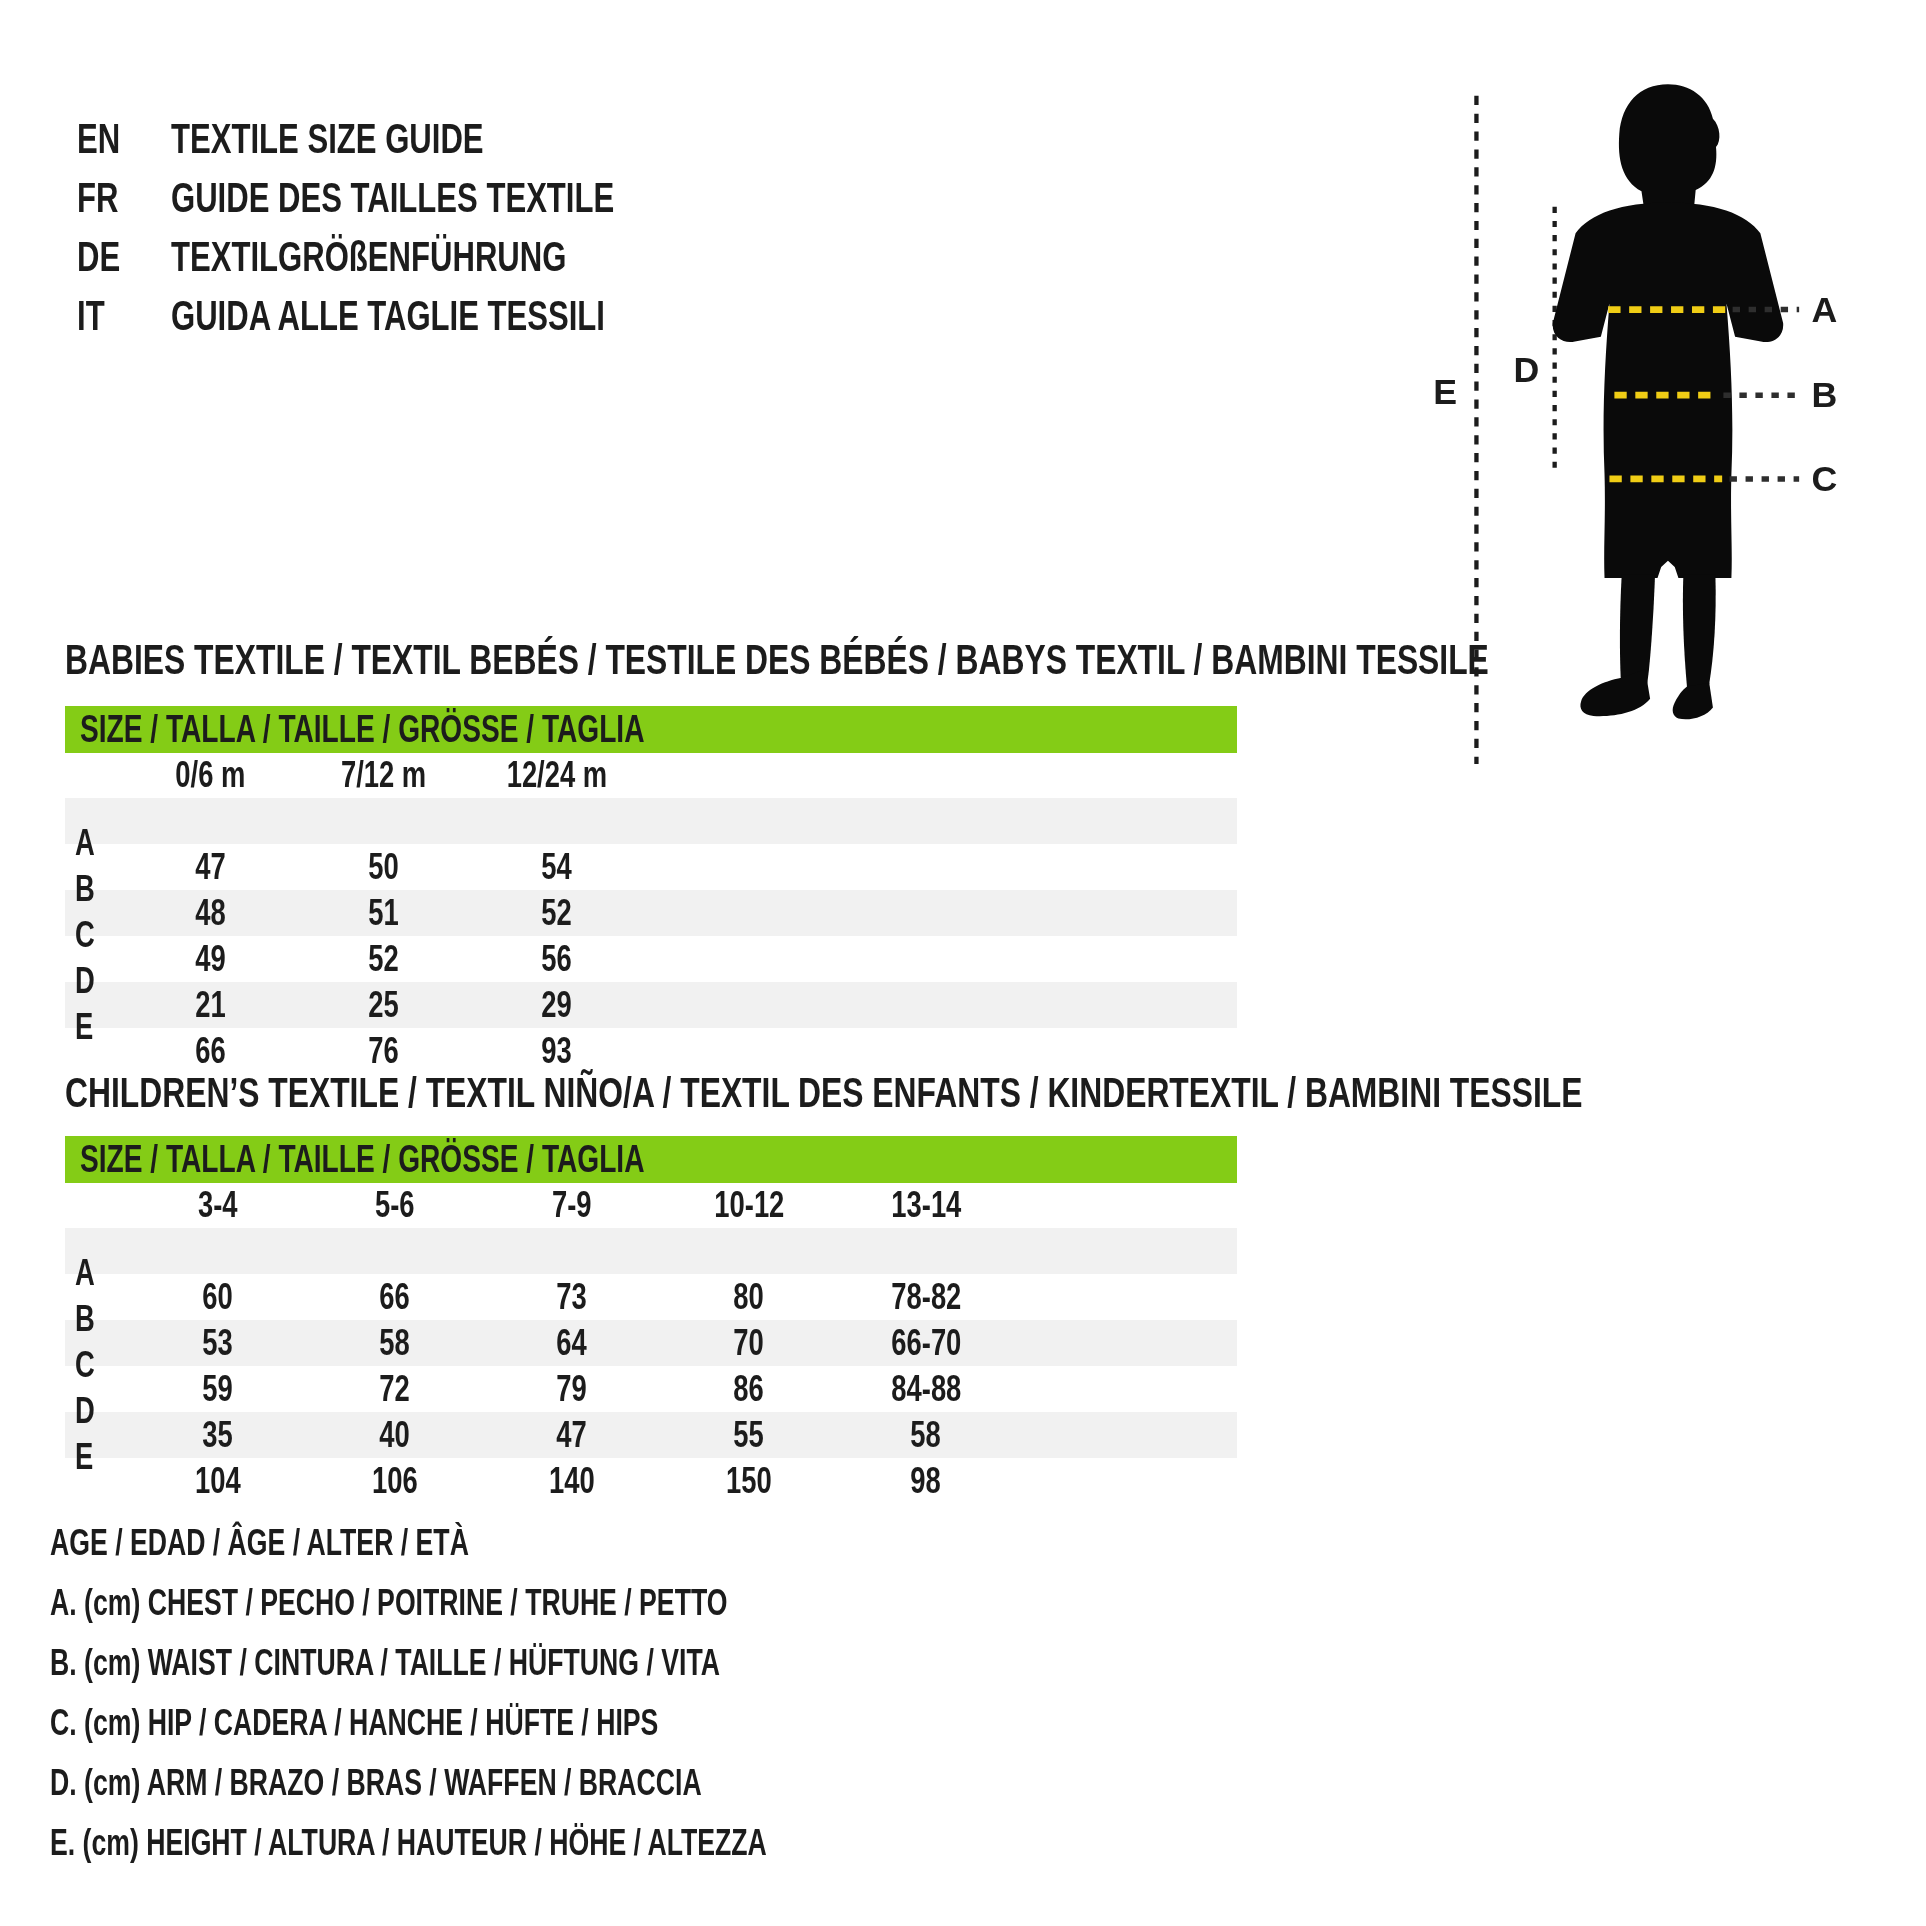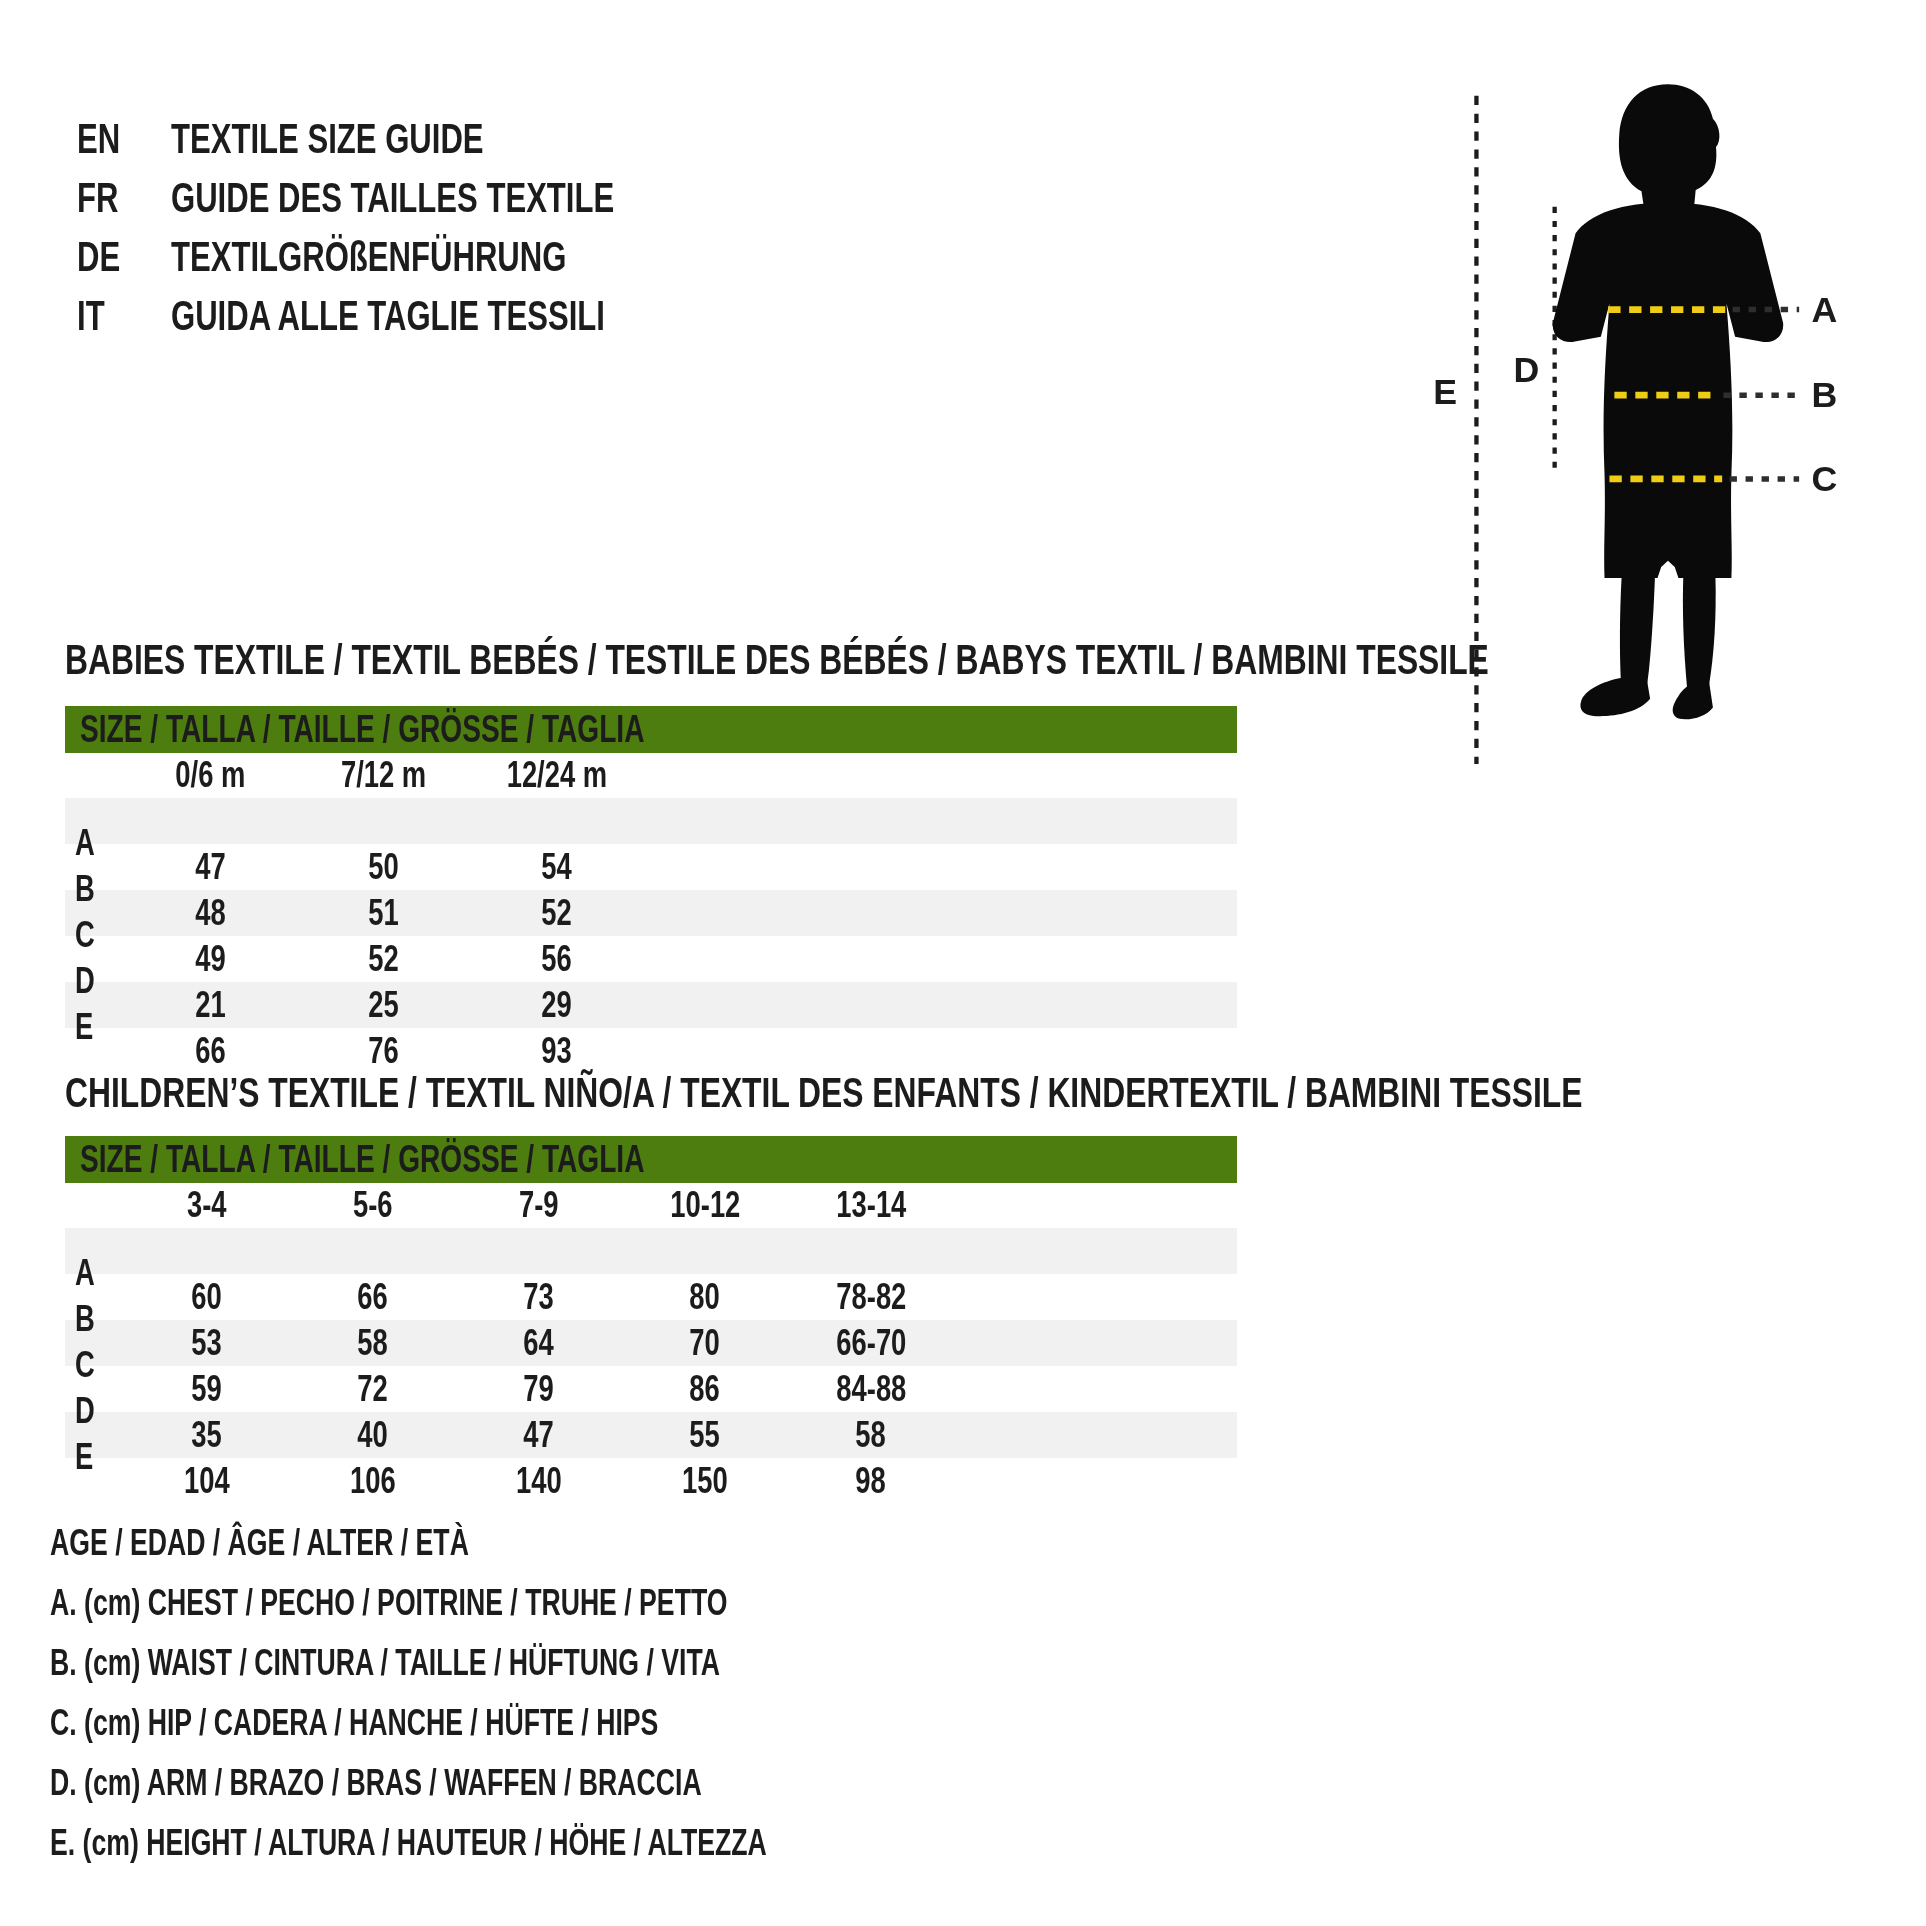--- a/index.html
+++ b/index.html
@@ -17,33 +17,33 @@
   .langs { position:absolute; left:77px; top:104px; }
   .lang-line { height:59px; display:flex; align-items:flex-end; font-size:42px; font-weight:700; }
   .lang-code { width:94px; flex:0 0 94px; }
 
   
   .section-heading { position:absolute; left:65px; font-size:43px; font-weight:700; line-height:43px; }
   #babies-heading   { top:638px; }
   #children-heading { top:1071px; }
 
   
-  .size-bar { position:absolute; left:65px; width:1172px; height:47px; background:#4d7c0f;
+  .size-bar { position:absolute; left:65px; width:1172px; height:47px; background:#84cc16;
               display:flex; align-items:center; font-size:38px; font-weight:700; }
   .size-bar .pad { padding-left:15px; }
   #babies-bar   { top:706px; }
   #children-bar { top:1136px; }
 
   
   .size-table { position:absolute; left:65px; width:1172px; font-weight:700; }
   #babies-table   { top:752px; }
   #children-table { top:1182px; }
   .t-row { display:grid; height:46px; align-items:center;text-decoration:underline; }
   #babies-table .t-row   { grid-template-columns:59px 173px 173px 173px 1fr; }
-  #children-table .t-row { grid-template-columns:59px 166px 166px 166px 166px 166px 1fr; }
+  #children-table .t-row { grid-template-columns:59px 166px 166px 166px 166px 166px 1fr;gap:11px; }
   .t-row.stripe { background:#f1f1f1; }
   .t-label { font-size:37px; padding-left:10px; }
   .t-cell  { font-size:37px; text-align:center;margin-top:48px; }
   .t-head  { font-size:37px; text-align:center; }
 
   
   .legend { position:absolute; left:50px; top:1513px; }
   .legend-line { height:60px; display:flex; align-items:center; font-size:36px; font-weight:700; }
 
   

